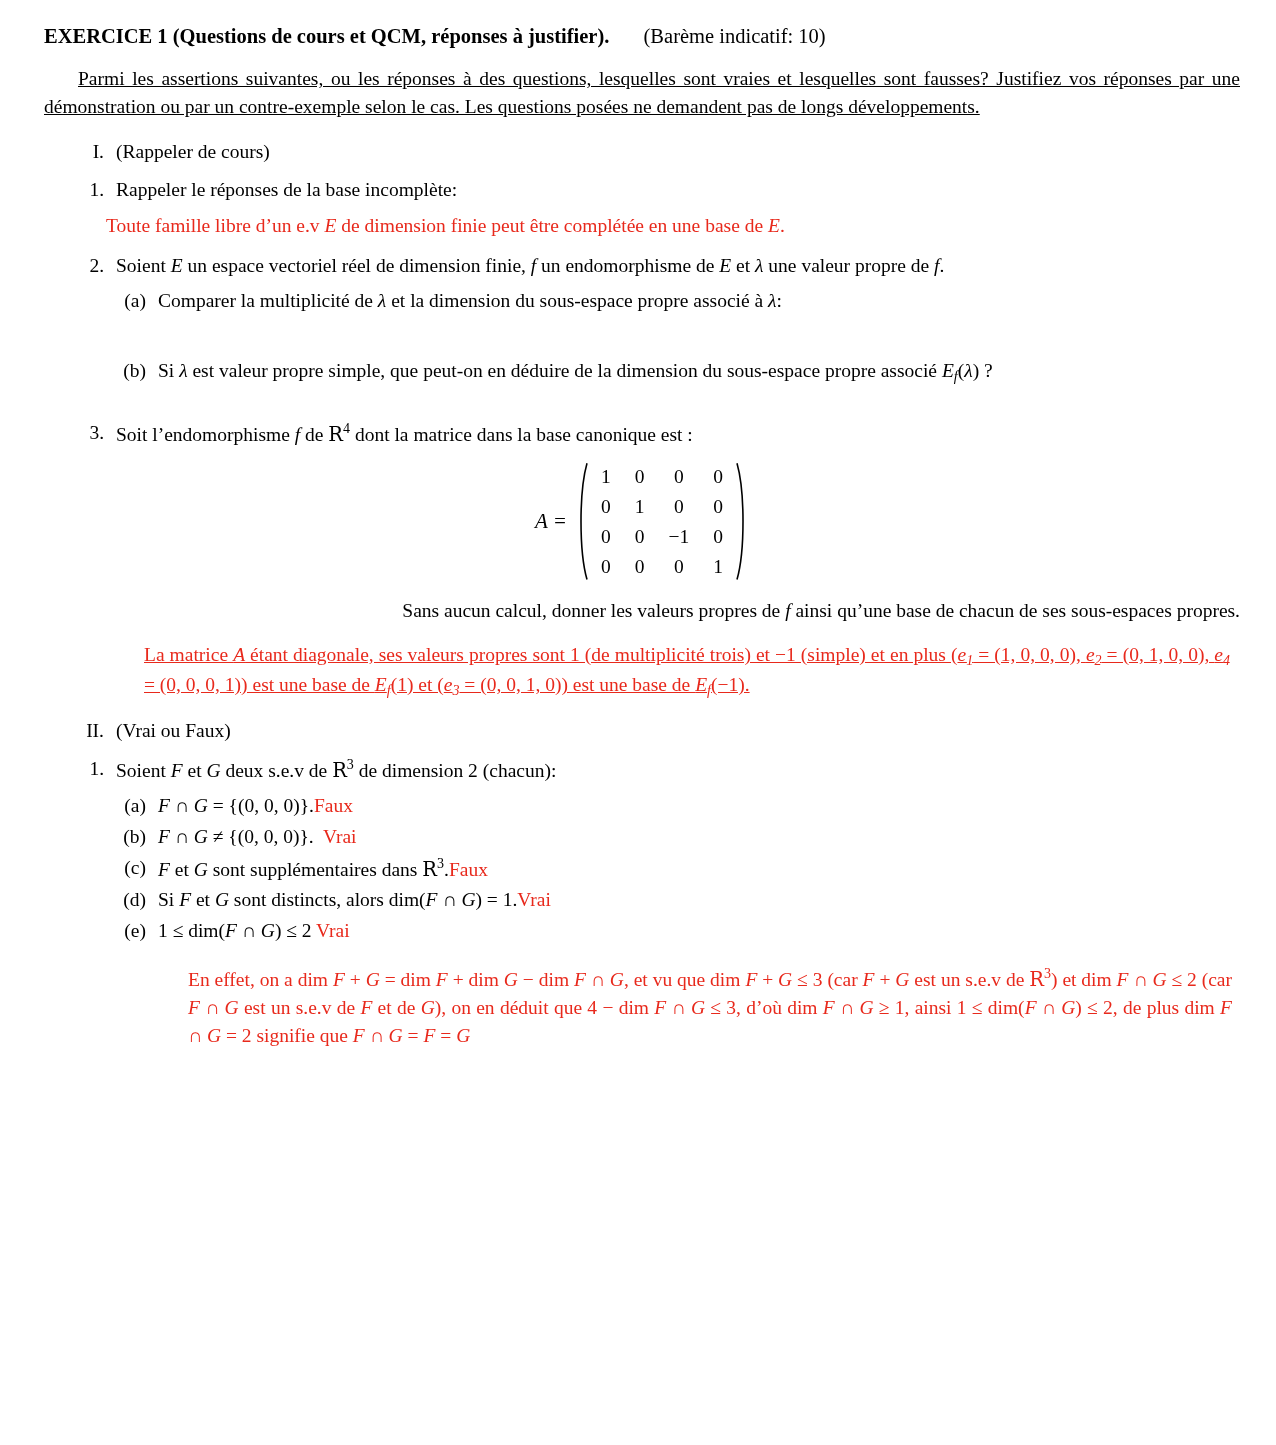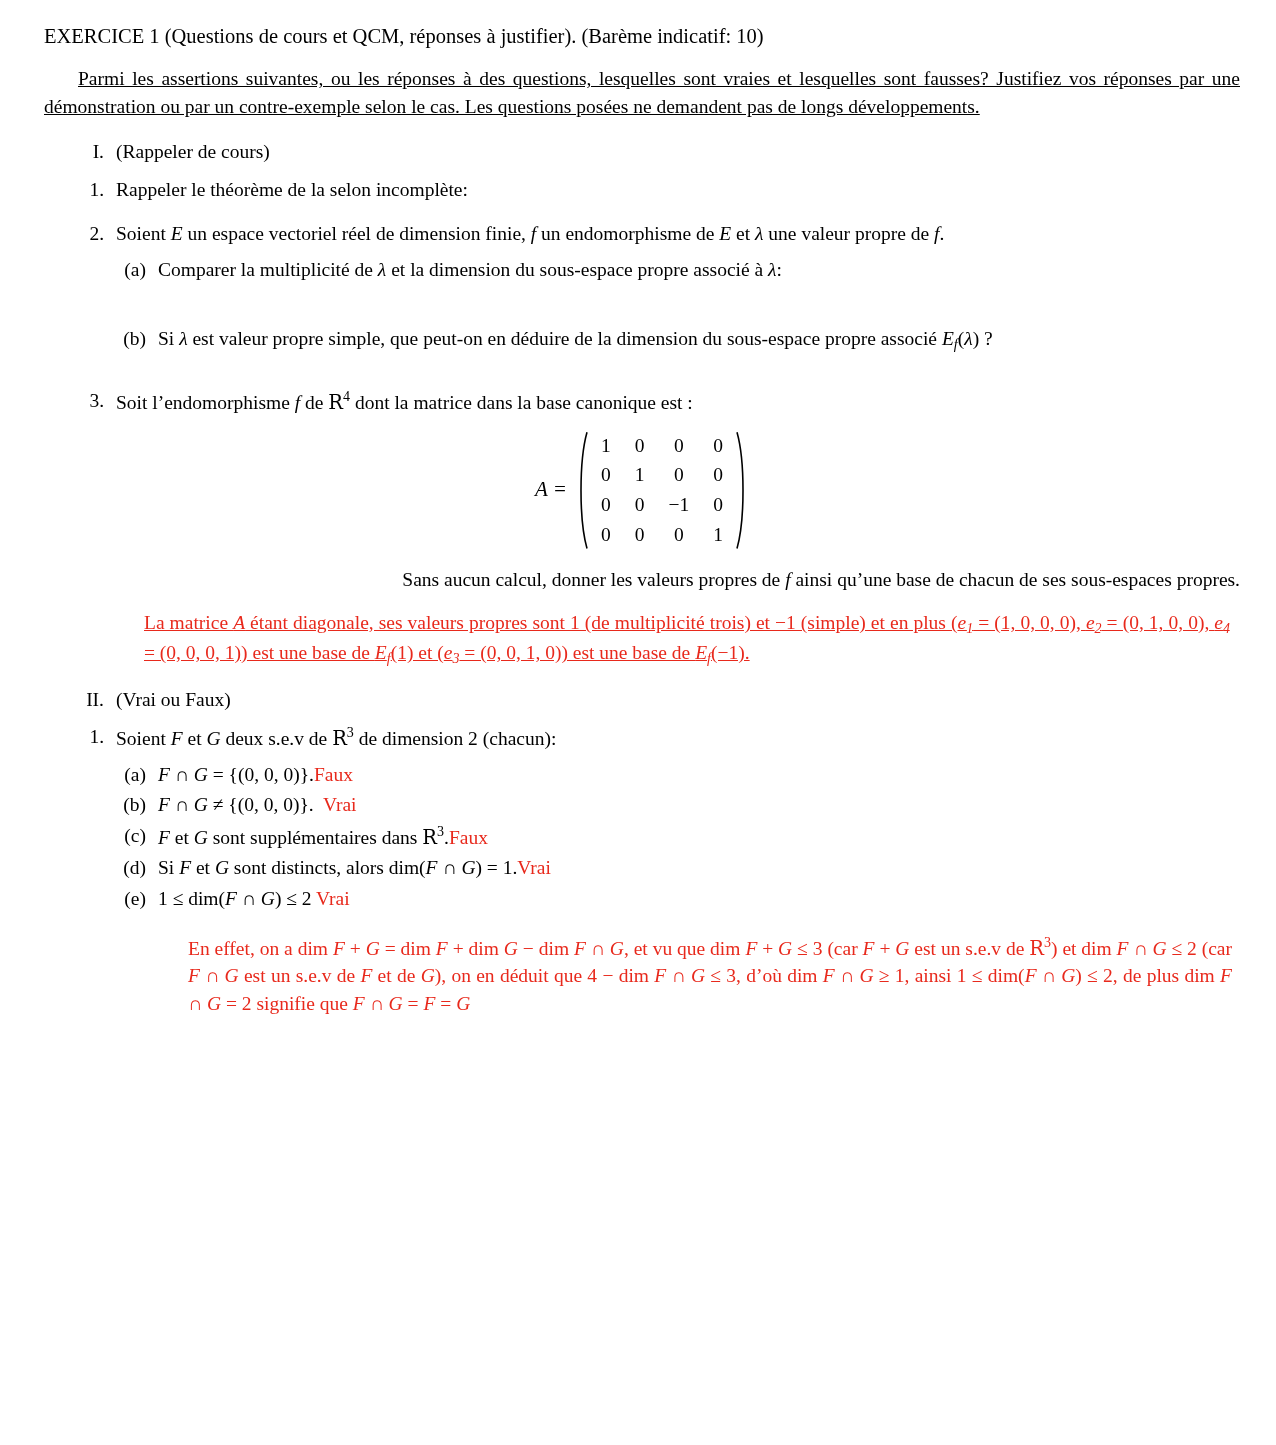--- a/index.html
+++ b/index.html
@@ -15,26 +15,26 @@
     line-height: 1.42;
     color: #000000;
   }
   .page {
     width: 1276px;
     box-sizing: border-box;
     padding: 22px 36px 20px 44px;
   }
   .red { color: #e8291c; }
   .mi { font-style: italic; }
-  .bold { font-weight: normal; text-align: center; }
+  .bold { font-weight: bold; text-align: center; }
   .title {
     font-size: 20.5px;
     margin-bottom: 14px;
   }
-  .title .rest { font-weight: normal; }
+  .title .rest { font-weight: normal; margin-left: 29px; }
   p.intro {
     margin: 0 0 18px 0;
     text-align: justify;
     text-indent: 34px;
     text-decoration: underline;
   }
   .lvl1 {
     margin-left: 30px;
     margin-bottom: 8px;
     display: flex;
@@ -144,21 +144,24 @@
 
   <p class="intro">Parmi les assertions suivantes, ou les réponses à des questions, lesquelles sont vraies et lesquelles sont fausses? Justifiez vos réponses par une démonstration ou par un contre-exemple selon le cas. Les questions posées ne demandent pas de longs développements.</p>
 
   <div class="sec2-head">
     <span class="lbl">I.</span>
     <span class="bdy">(Rappeler de cours)</span>
   </div>
 
   <div class="lvl1">
     <span class="lbl">1.</span>
-    <span class="bdy">Rappeler le théorème de la selon incomplète:</span>
+    <span class="bdy">Rappeler le réponses de la base incomplète:</span>
+  </div>
+  <div class="answer-indent red">
+    <span>Toute famille libre d’un e.v <span class="mi">E</span> de dimension finie peut être complétée en une base de <span class="mi">E</span>.</span>
   </div>
 
   <div class="gap-sm"></div>
 
   <div class="lvl1">
     <span class="lbl">2.</span>
     <span class="bdy">Soient <span class="mi">E</span> un espace vectoriel réel de dimension finie, <span class="mi">f</span> un endomorphisme de <span class="mi">E</span> et <span class="mi">λ</span> une valeur propre de <span class="mi">f</span>.</span>
   </div>
 
   <div class="lvl2">

